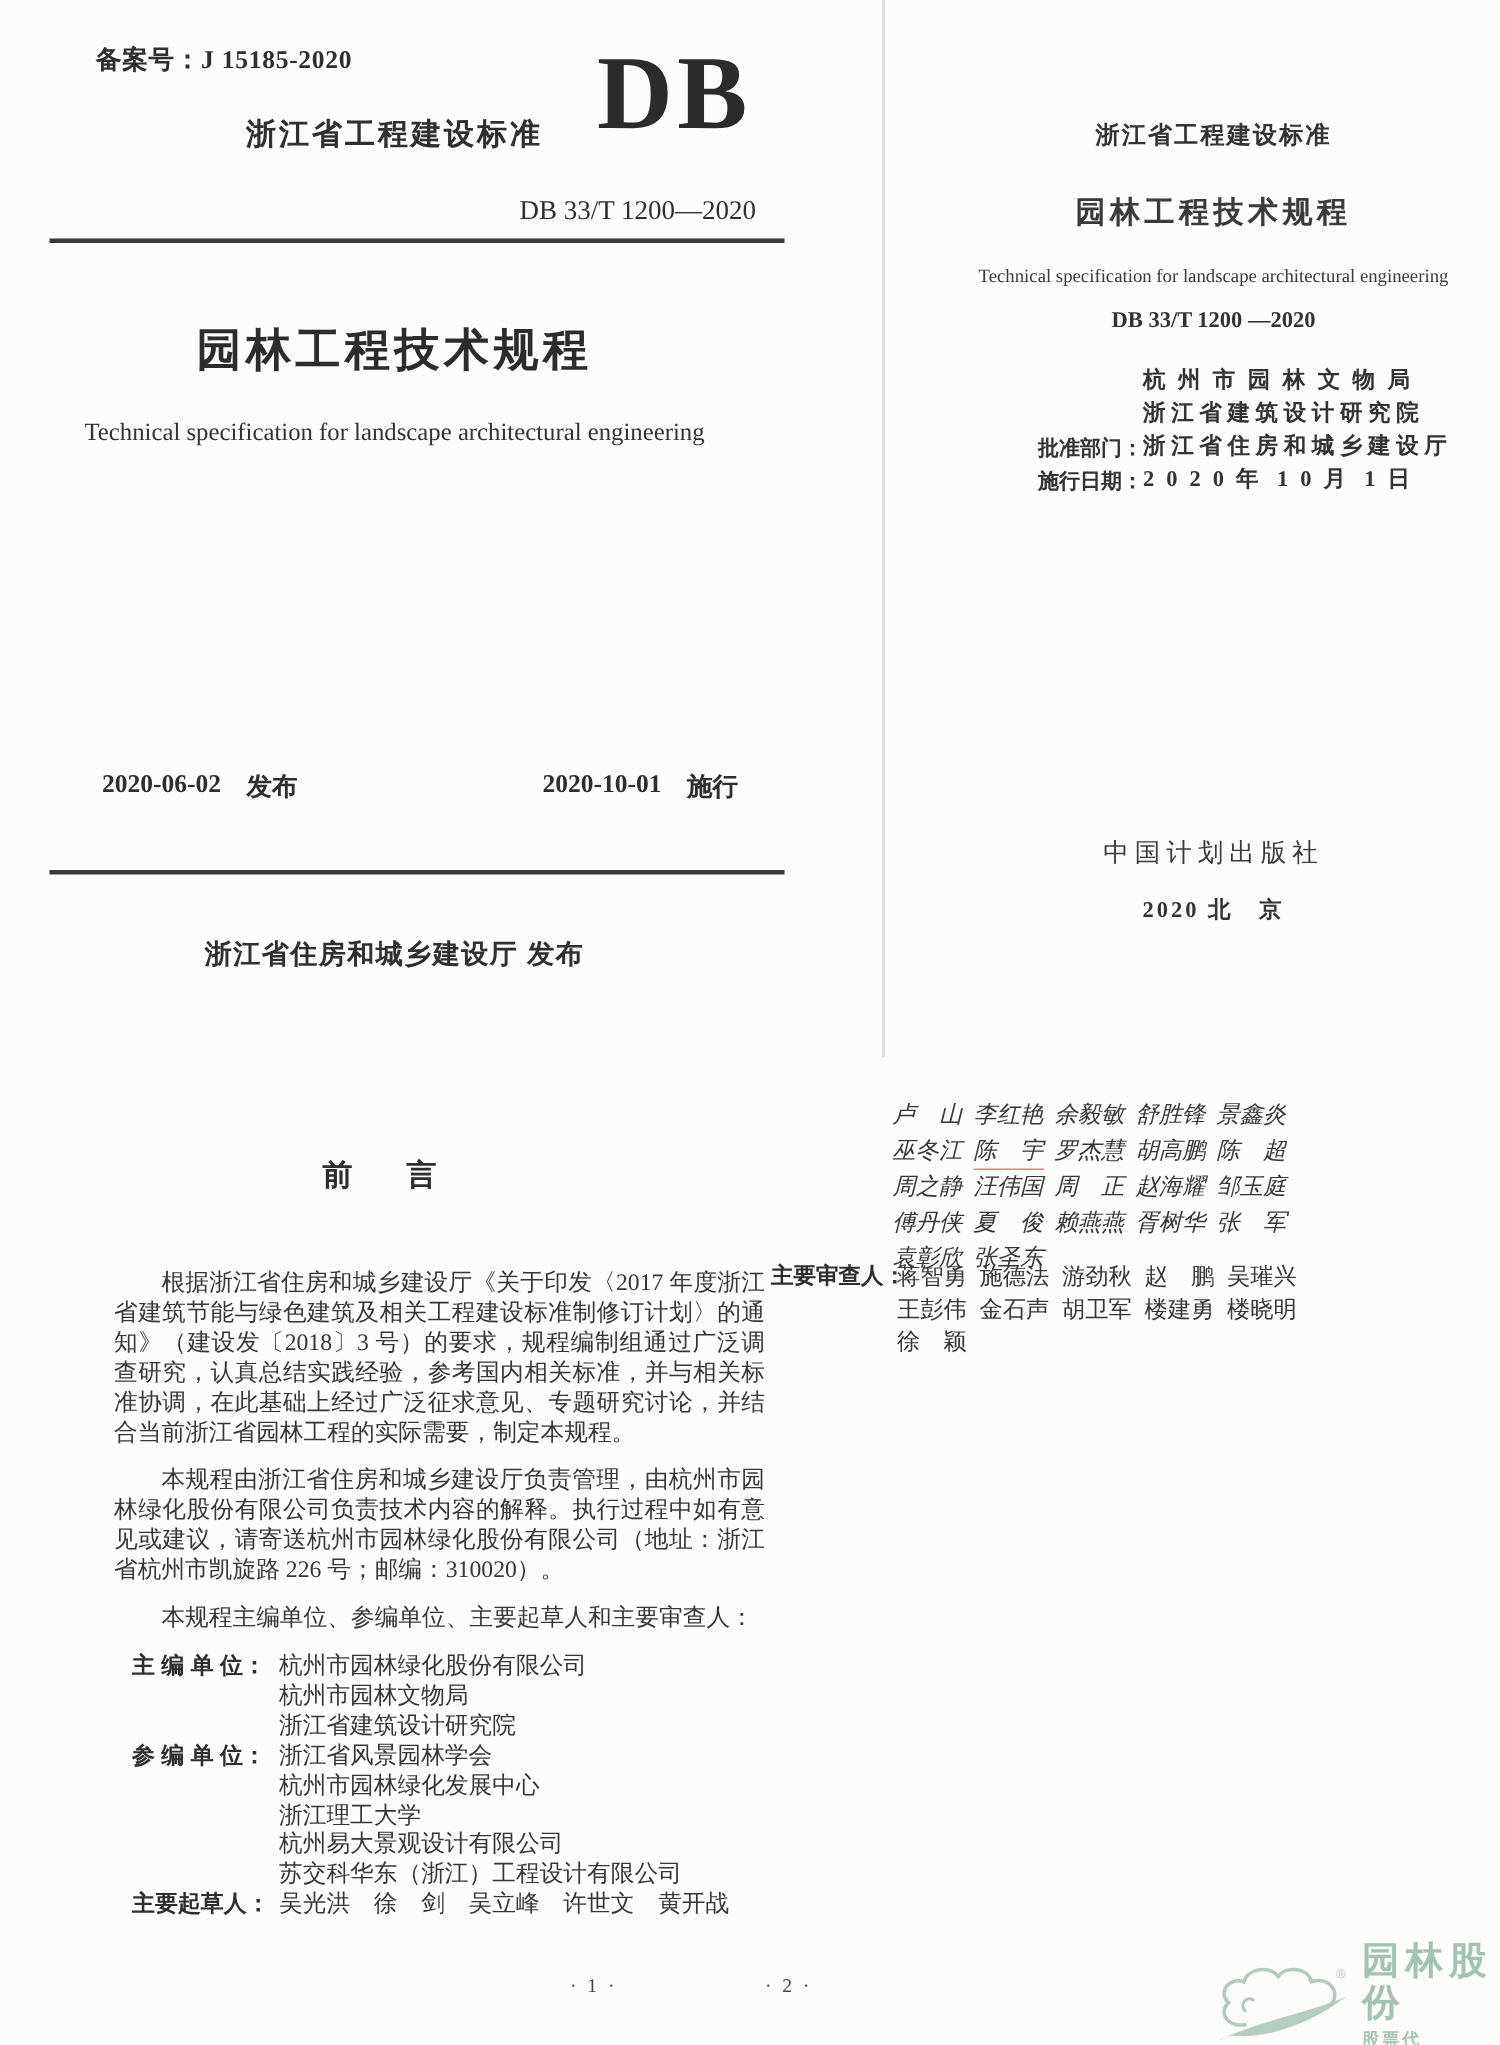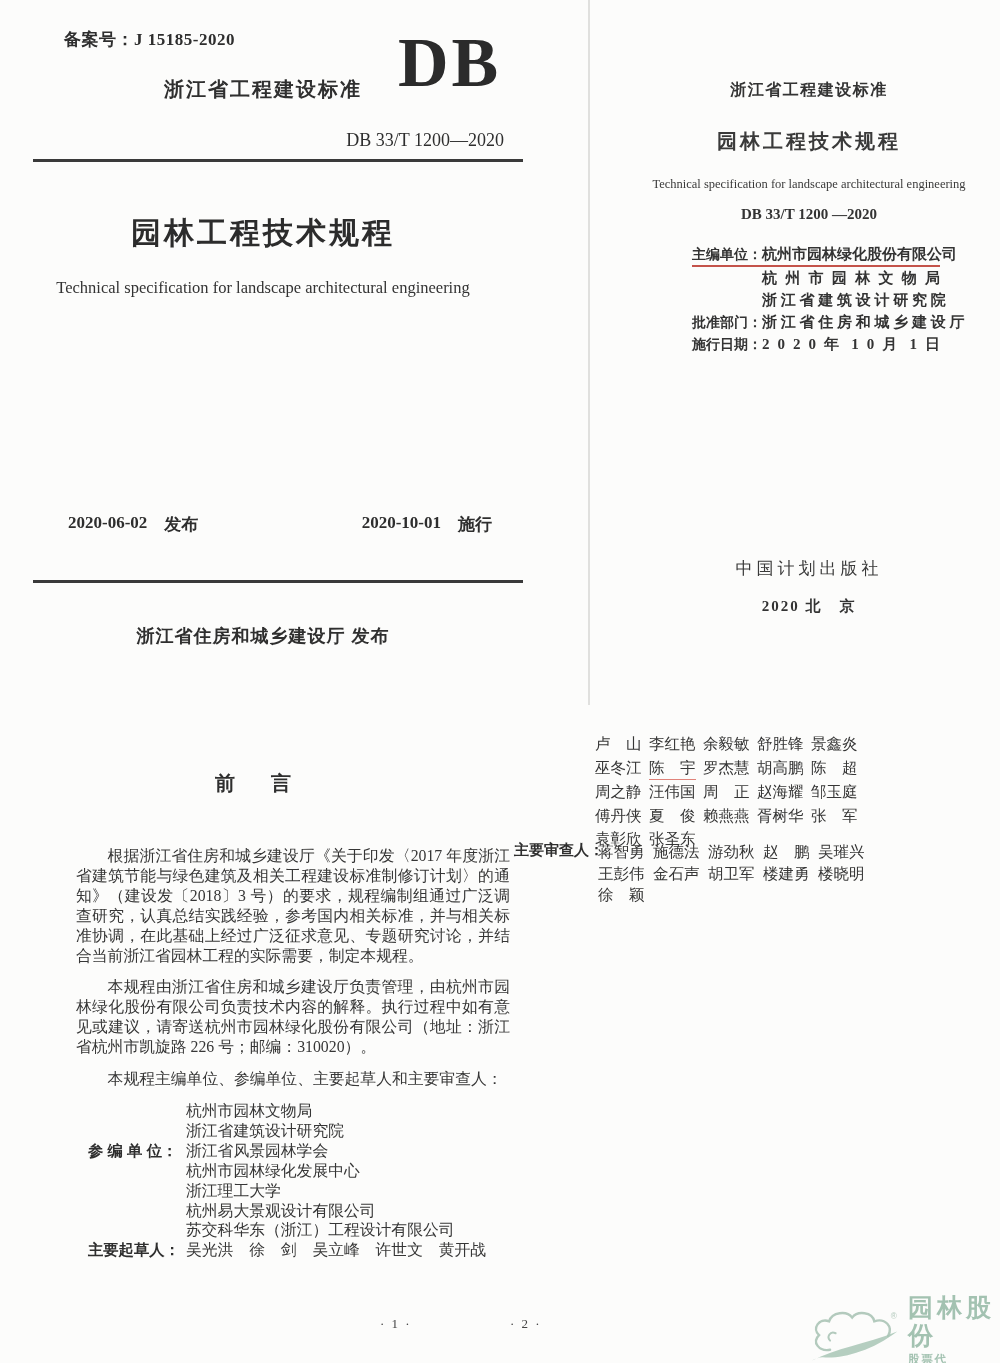--- a/index.html
+++ b/index.html
@@ -67,21 +67,21 @@
   .u-label{flex:none;width:98px;white-space:pre;
     font-family:"Liberation Sans","DejaVu Sans",sans-serif;font-weight:bold;font-size:15.3px;color:#2e2e2e;}
   .u-val{flex:1;text-align:left;}
   .page-num{position:absolute;font-size:13px;letter-spacing:2px;color:#444;}
   .pg1{left:380px;top:1316px;}
   .pg2{left:510px;top:1316px;}
 
   
   .names-grid{position:absolute;left:595px;top:732px;display:grid;
     grid-template-columns:repeat(5,54px);line-height:23.5px;font-size:15.5px;color:#363636;}
-  .names-grid span{display:block;}
+  .names-grid span{display:block;font-style:italic;}
   .cell-underlined{width:max-content;border-bottom:1.5px solid #e0837a;}
   .reviewers-label{position:absolute;left:514px;top:841px;
     font-family:"Liberation Sans","DejaVu Sans",sans-serif;font-weight:bold;font-size:15px;color:#2e2e2e;}
   .reviewers-grid{position:absolute;left:598px;top:841px;display:grid;
     grid-template-columns:repeat(5,55px);line-height:21.5px;font-size:15.5px;color:#363636;}
 
   
   .watermark{position:absolute;left:808px;top:1294px;display:flex;align-items:center;gap:8px;}
   .wm-icon{flex:none;}
   .wm-text{display:flex;flex-direction:column;}
@@ -117,23 +117,20 @@
   <div class="issuer">浙江省住房和城乡建设厅  发布</div>
 </div>
 
 <div>
   <div class="tp-category">浙江省工程建设标准</div>
   <h2 class="tp-title">园林工程技术规程</h2>
   <div class="tp-title-en">Technical specification for landscape architectural engineering</div>
   <div class="tp-stdno">DB 33/T 1200 —2020</div>
 
   <div class="tp-info">
-    <div class="tp-row red-underline">
-      <span class="tp-label">主编单位：</span><span class="tp-val">杭州市园林绿化股份有限公司</span>
-    </div>
     <div class="tp-row">
       <span class="tp-label"></span><span class="tp-val sp">杭 州 市 园 林 文 物 局</span>
     </div>
     <div class="tp-row">
       <span class="tp-label"></span><span class="tp-val sp">浙 江 省 建 筑 设 计 研 究 院</span>
     </div>
     <div class="tp-row">
       <span class="tp-label">批准部门：</span><span class="tp-val sp">浙 江 省 住 房 和 城 乡 建 设 厅</span>
     </div>
     <div class="tp-row">
@@ -146,20 +143,24 @@
 </div>
 
 <div>
   <h3 class="pref-heading">前　言</h3>
 
   <div class="pref-body">
     <p>根据浙江省住房和城乡建设厅《关于印发〈2017 年度浙江省建筑节能与绿色建筑及相关工程建设标准制修订计划〉的通知》（建设发〔2018〕3 号）的要求，规程编制组通过广泛调查研究，认真总结实践经验，参考国内相关标准，并与相关标准协调，在此基础上经过广泛征求意见、专题研究讨论，并结合当前浙江省园林工程的实际需要，制定本规程。</p>
     <p>本规程由浙江省住房和城乡建设厅负责管理，由杭州市园林绿化股份有限公司负责技术内容的解释。执行过程中如有意见或建议，请寄送杭州市园林绿化股份有限公司（地址：浙江省杭州市凯旋路 226 号；邮编：310020）。</p>
     <p>本规程主编单位、参编单位、主要起草人和主要审查人：</p>
 
+    <div class="unit-row">
+      <span class="u-label">主 编 单 位：</span>
+      <span class="u-val">杭州市园林绿化股份有限公司</span>
+    </div>
     <div class="unit-row">
       <span class="u-label"></span>
       <span class="u-val">杭州市园林文物局</span>
     </div>
     <div class="unit-row">
       <span class="u-label"></span>
       <span class="u-val">浙江省建筑设计研究院</span>
     </div>
 
     <div class="unit-row">

